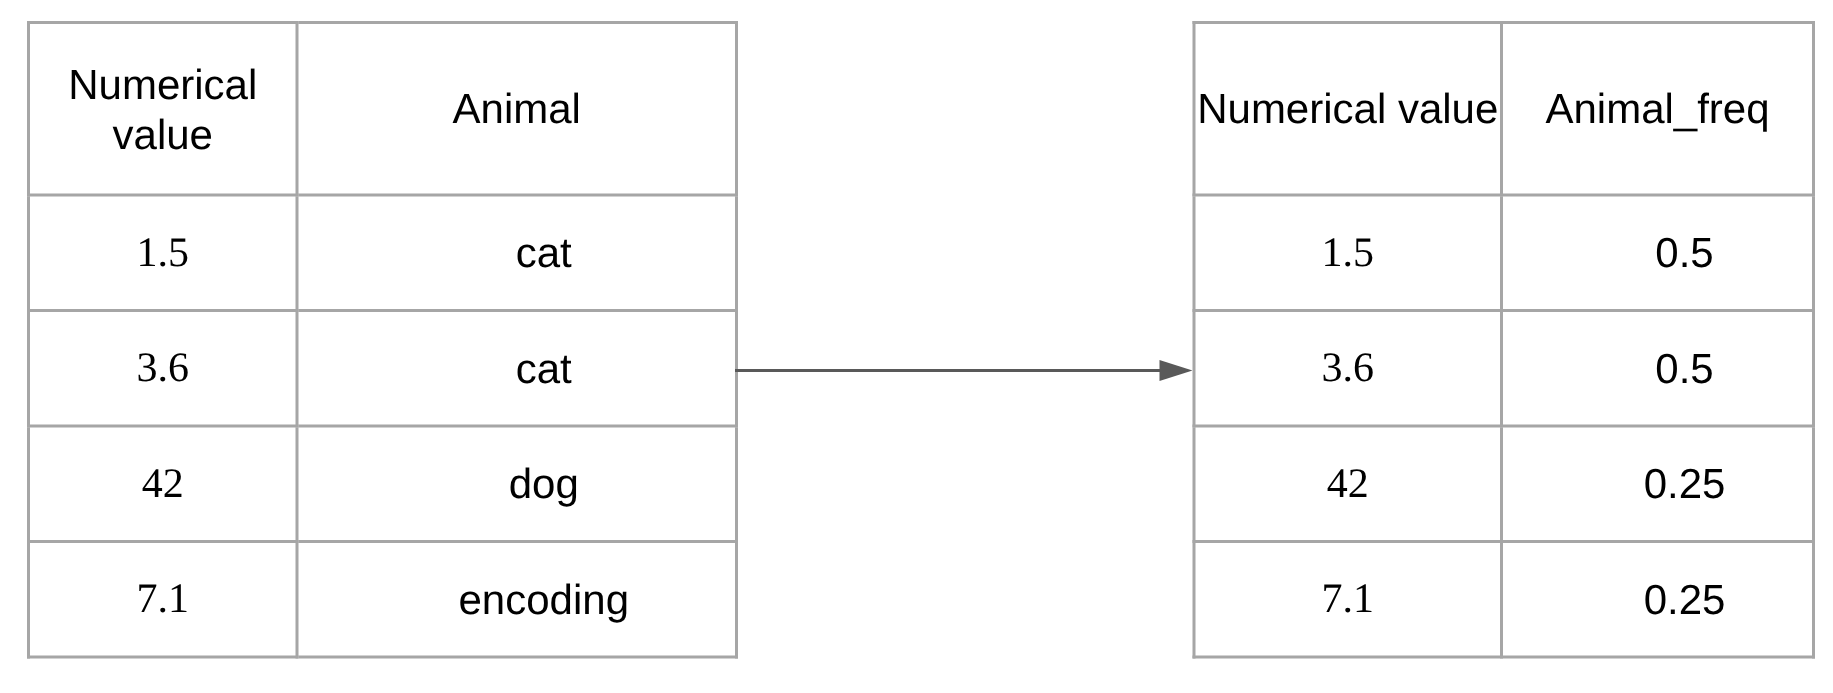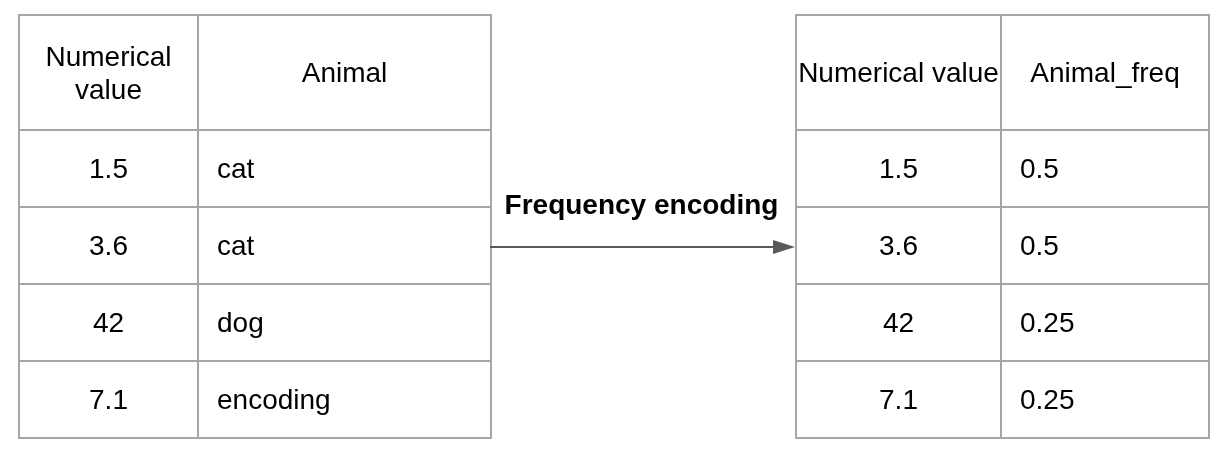--- a/index.html
+++ b/index.html
@@ -21,22 +21,22 @@
   }
   table.tbl td {
     border: 2px solid #a6a6a6;
     font-size: 28px;
     line-height: 33px;
     vertical-align: middle;
     overflow: hidden;
   }
   tr.hdr-row td { height: 115px; text-align: center; }
   tr.data-row td { height: 77px; }
-  td.num-cell { text-align: center; }
-  td.text-cell { text-align: left; padding-left: 18px; margin-top: 24px; }
+  td.num-cell { text-align: center; font-family: Liberation Serif, serif; }
+  td.text-cell { text-align: center; padding-left: 36px; margin-top: 24px; }
 
   #left-table  { left: 18px;  top: 14px; }
   #left-table  col.c1 { width: 179px; }
   #left-table  col.c2 { width: 293px; }
 
   #right-table { left: 795px; top: 14px; }
   #right-table col.c1 { width: 205px; }
   #right-table col.c2 { width: 208px; }
 
   .transform-label {
@@ -81,21 +81,20 @@
       <td class="num-cell">42</td>
       <td class="text-cell">dog</td>
     </tr>
     <tr class="data-row">
       <td class="num-cell">7.1</td>
       <td class="text-cell">encoding</td>
     </tr>
   </tbody>
     </table>
 
-  <div class="transform-label">Frequency encoding</div>
   <svg class="transform-arrow" viewBox="0 0 306 16" xmlns="http://www.w3.org/2000/svg" aria-hidden="true">
     <line x1="0" y1="8" x2="286" y2="8" stroke="#595959" stroke-width="2"></line>
     <polygon points="283,1 305,8 283,15" fill="#595959"></polygon>
   </svg>
 
   <table class="tbl" id="right-table">
     <colgroup>
         <col class="c1">
         <col class="c2">
       </colgroup>

